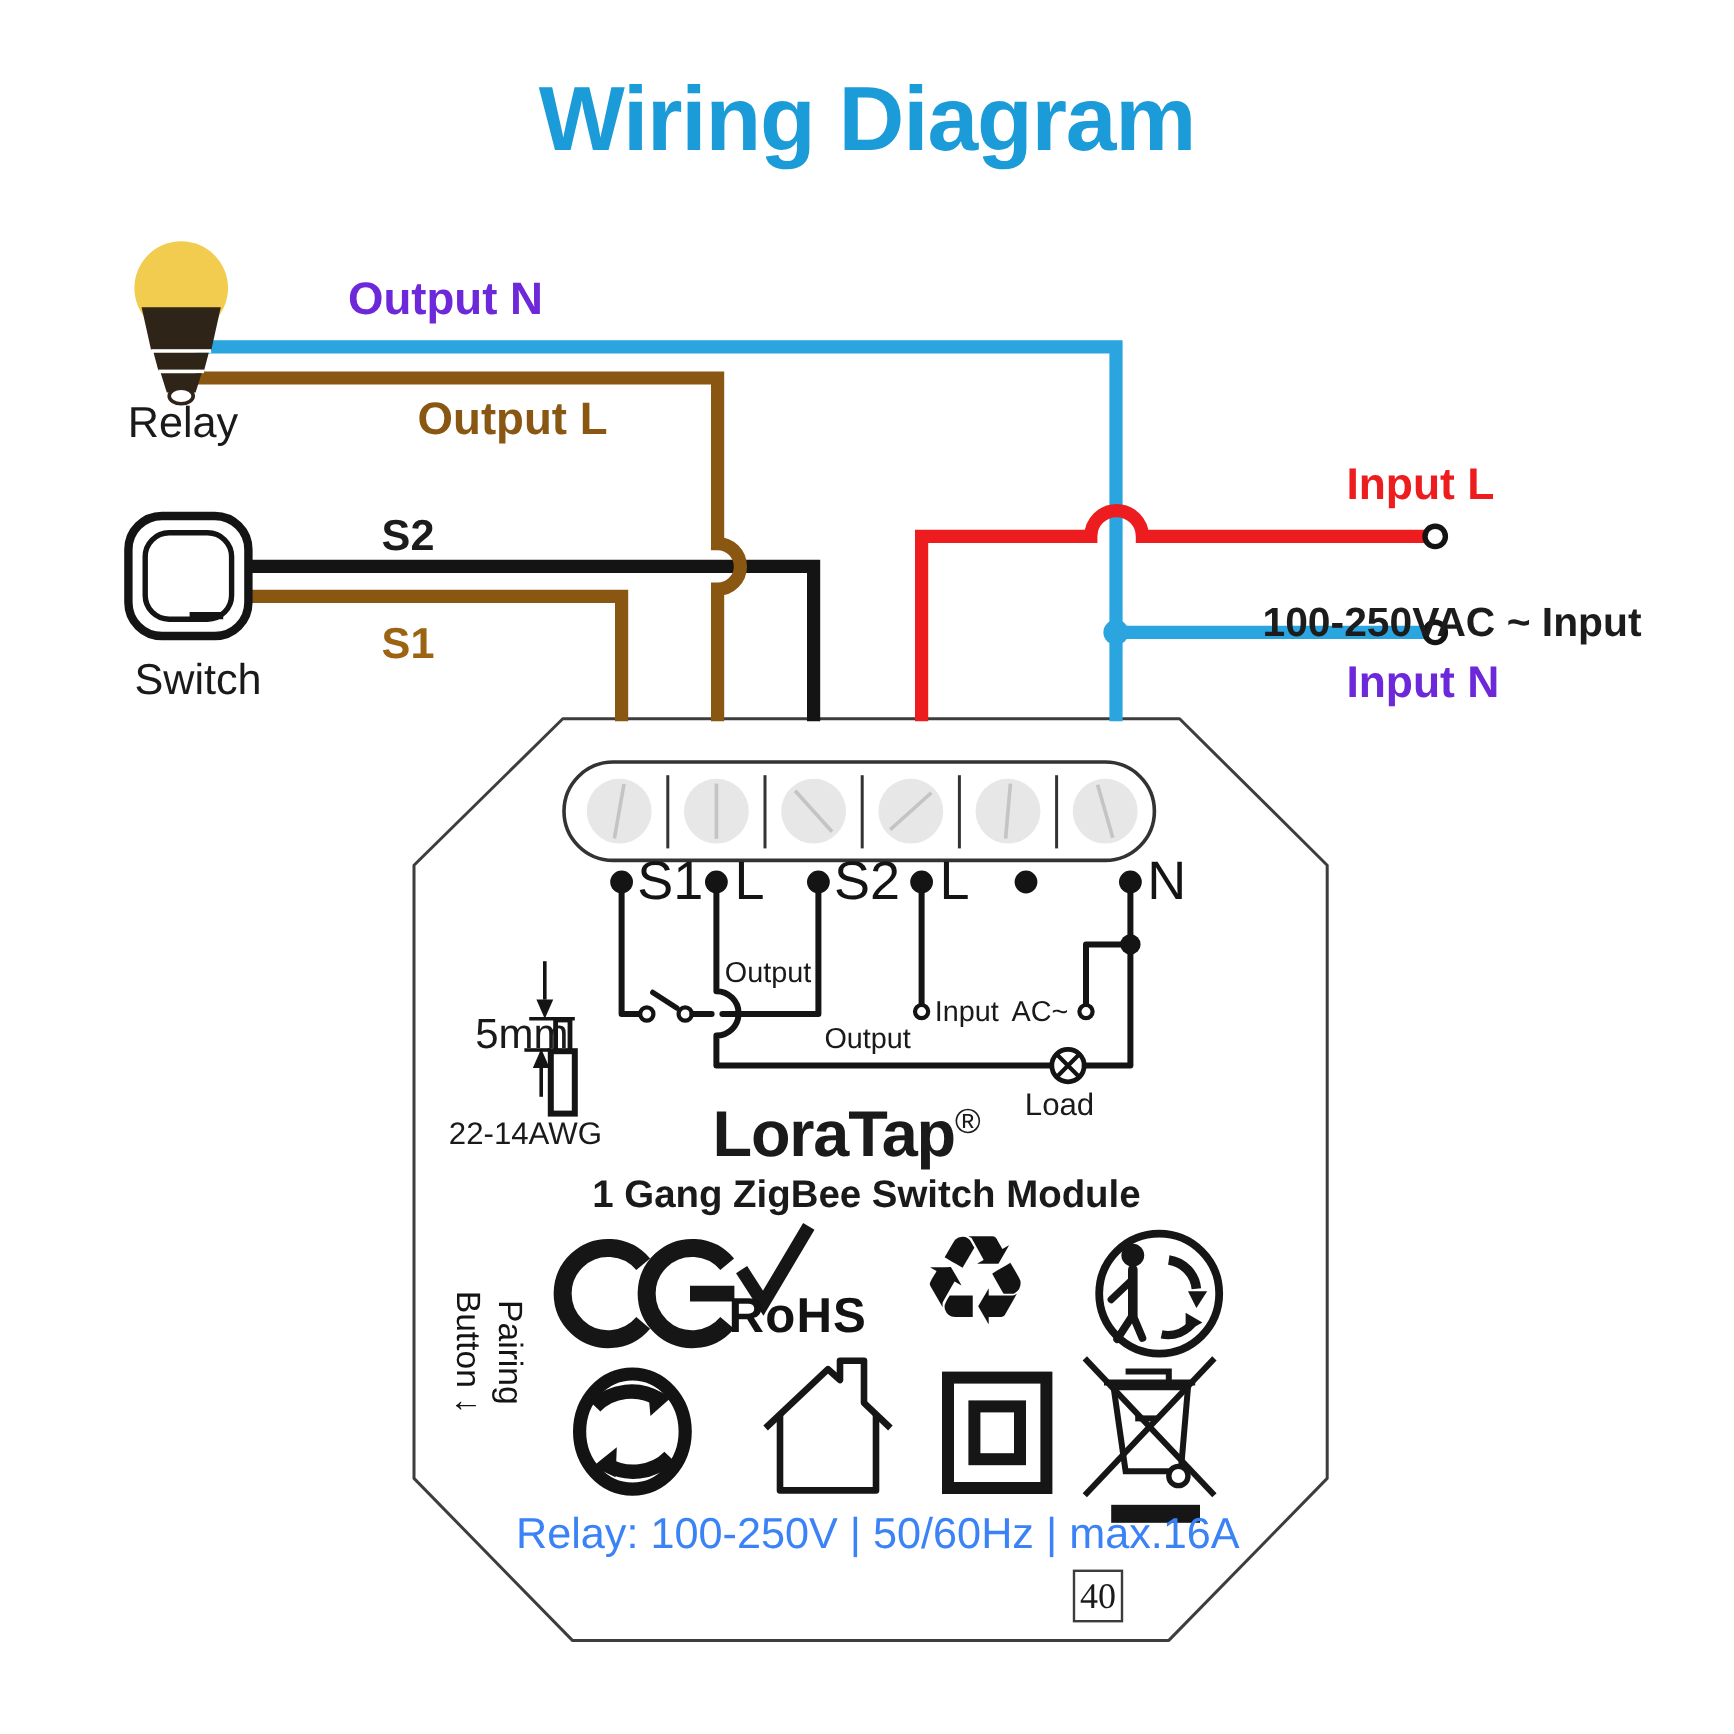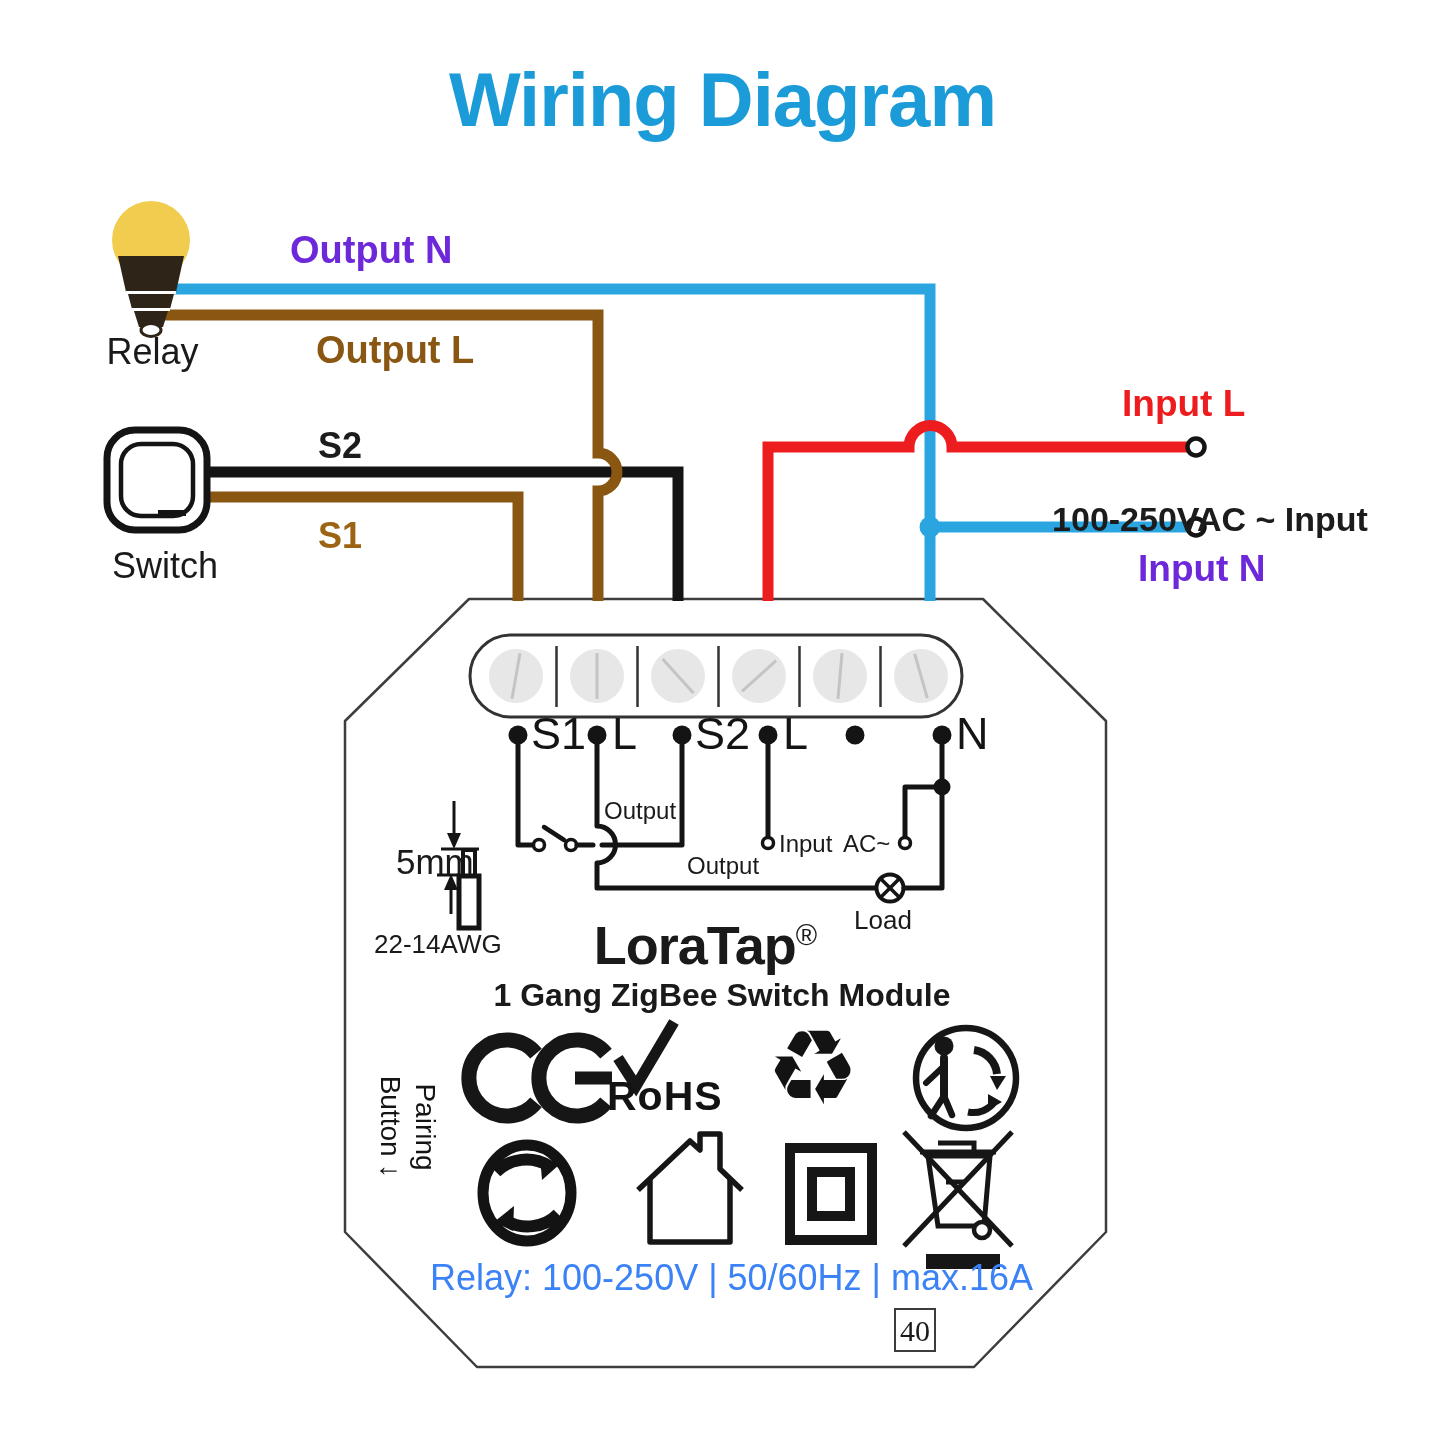--- a/index.html
+++ b/index.html
@@ -3,21 +3,21 @@
 <meta charset="utf-8">
 <style>
   html,body{margin:0;padding:0;background:#ffffff;}
   #stage{position:relative;width:1445px;height:1445px;background:#fff;overflow:hidden;
          font-family:"Liberation Sans","DejaVu Sans",sans-serif;color:#1a1a1a;border-radius:24px;}
   #gfx{position:absolute;left:0;top:0;z-index:1;}
   .lbl{position:absolute;z-index:2;white-space:nowrap;line-height:1.1;}
   .ctr{text-align:center;}
   .b{font-weight:bold;}
   .title{font-size:76px;font-weight:bold;color:#1B9BD8;letter-spacing:-1px;}
-  .blue{color:#6d28d9;} .brown{color:#8A5713;} .ltbrown{color:#9C6312;}
+  .blue{color:#6d28d9;} .brown{color:#8A5713;margin-left:32px;} .ltbrown{color:#9C6312;}
   .red{color:#ED1C1E;} .dark{color:#1c1c1c;}
   .wirelbl{font-size:38px;font-weight:bold;}
   .smalllbl{font-size:24px;}
   .term{font-size:45px;color:#141414;}
   .brand{font-size:54px;font-weight:bold;letter-spacing:-1px;}
   .brand sup{font-size:29px;font-weight:normal;vertical-align:super;}
   .product{font-size:32px;font-weight:bold;}
   .foot{font-size:36px;color:#3b82f6;}
   .rohs{font-size:41px;font-weight:bold;color:#131313;letter-spacing:1px;}
   .recycle{font-size:104px;line-height:1;color:#131313;}
@@ -182,21 +182,21 @@
 <div class="lbl ctr" style="left:95px;top:332px;width:115px;font-size:36px;">Relay</div>
 <div class="lbl ctr" style="left:90px;top:546px;width:150px;font-size:36px;">Switch</div>
 
 <div class="lbl wirelbl blue" style="left:290px;top:230px;">Output N</div>
 <div class="lbl wirelbl brown" style="left:316px;top:330px;">Output L</div>
 <div class="lbl dark b" style="left:318px;top:426px;font-size:36px;">S2</div>
 <div class="lbl ltbrown b" style="left:318px;top:516px;font-size:36px;">S1</div>
 
 <div class="lbl red b" style="left:1122px;top:384px;font-size:37px;">Input L</div>
 <div class="lbl dark b ctr" style="left:1030px;top:469px;width:360px;font-size:34px;margin-top:32px;">100-250VAC ~ Input</div>
-<div class="lbl blue b" style="left:1122px;top:549px;font-size:37px;margin-left:16px;">Input N</div>
+<div class="lbl blue b" style="left:1122px;top:549px;font-size:37px;">Input N</div>
 
 <div class="lbl term" style="left:531px;top:709px;">S1</div>
 <div class="lbl term" style="left:612px;top:709px;">L</div>
 <div class="lbl term" style="left:695px;top:709px;">S2</div>
 <div class="lbl term" style="left:783px;top:709px;">L</div>
 <div class="lbl term" style="left:956px;top:709px;">N</div>
 
 <div class="lbl smalllbl" style="left:604px;top:798px;">Output</div>
 <div class="lbl smalllbl" style="left:687px;top:853px;">Output</div>
 <div class="lbl smalllbl" style="left:779px;top:831px;">Input</div>

